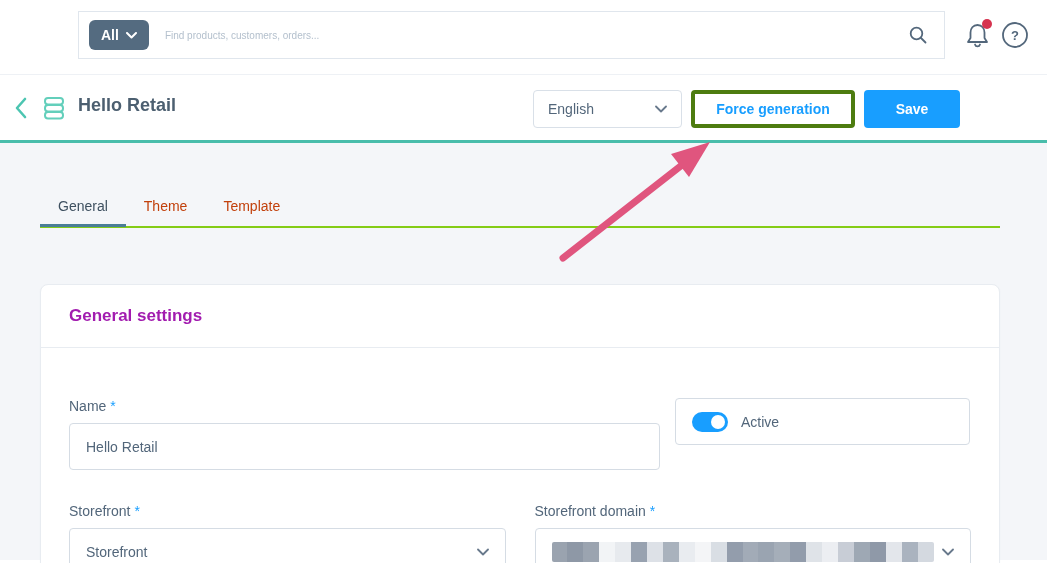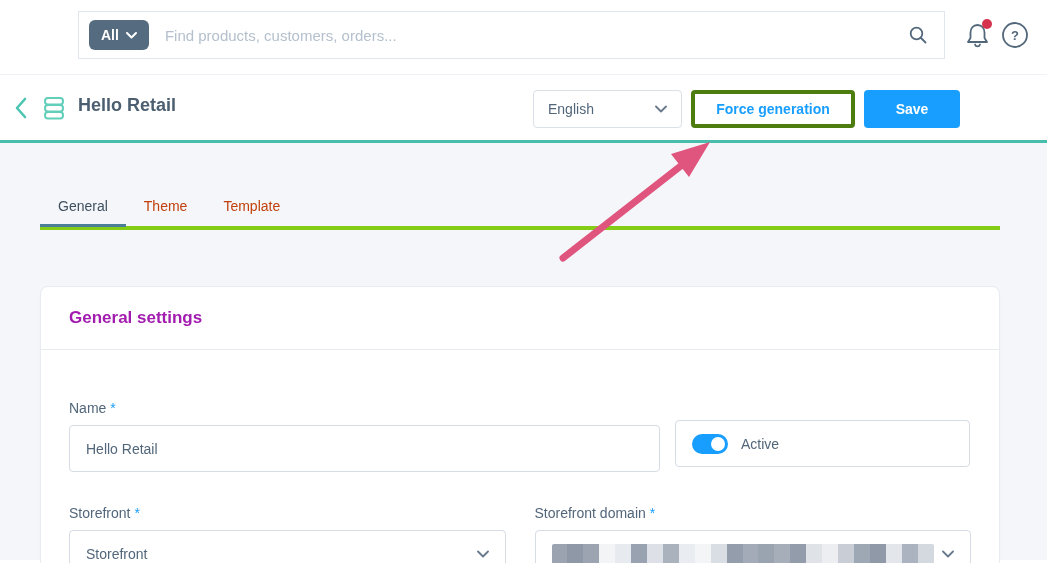--- a/index.html
+++ b/index.html
@@ -7,21 +7,21 @@
   body { font-family:"Liberation Sans", sans-serif; background:#ffffff; position:relative; color:#52667a; }
 
   
   .topbar { position:relative; height:75px; background:#fff; border-bottom:1px solid #eef1f5; }
   .search-wrap { position:absolute; left:78px; top:11px; width:867px; height:48px;
                  border:1px solid #e0e6ed; border-radius:0; background:#fff;
                  display:flex; align-items:center; }
   .all-btn { margin-left:10px; height:30px; padding:0 12px; background:#546b80; border:none;
              border-radius:6px; color:#fff; font-weight:bold; font-size:14px;
              display:flex; align-items:center; gap:7px; cursor:pointer; }
-  .search-placeholder { margin-left:16px; color:#b4c0cd; font-size:15px; flex:1;
+  .search-placeholder { margin-left:16px; color:#b4c0cd; font-size:10px; flex:1;
                         border:none; outline:none; background:transparent;
                         font-family:"Liberation Sans", sans-serif; }
   .search-placeholder::placeholder { color:#b4c0cd; }
   .search-icon { margin-right:16px; display:flex; }
   .top-icon { position:absolute; top:21px; cursor:pointer; }
   .bell-wrap { left:964px; }
   .help-wrap { left:1001px; }
   .red-dot { position:absolute; right:-1px; top:-2px; width:10px; height:10px;
              border-radius:50%; }
 
@@ -38,41 +38,41 @@
                background:#fff; border:4px solid #4d7c0f; border-radius:4px;
                color:#189eff; font-size:14px; font-weight:bold; cursor:pointer;
                font-family:"Liberation Sans", sans-serif; }
   .primary-btn { position:absolute; left:864px; top:15px; width:96px; height:38px;
                  background:#189eff; border:none; border-radius:4px; color:#fff;
                  font-size:14px; font-weight:bold; cursor:pointer;
                  font-family:"Liberation Sans", sans-serif; }
 
   
   .content { background:#f4f6f9; height:417px; padding-top:44px; }
-  .tabs-row { margin:0 47px 0 40px; border-bottom:4px solid #84cc16; display:flex; }
+  .tabs-row { margin:0 47px 0 40px; border-bottom:2px solid #84cc16; display:flex; }
   .tab { padding:11px 18px 10px; font-size:14px; color:#c2410c; cursor:pointer;
          border-bottom:3px solid transparent; margin-bottom:-1px; }
   .tab.active { color:#3e5060; border-bottom-color:#4a7e96; }
 
   .card { margin:56px 47px 0 40px; background:#fff; border:1px solid #e8ecf1;
           border-radius:8px; box-shadow:0 1px 2px rgba(80,100,120,0.04); }
   .card-header { padding:21px 28px; border-bottom:1px solid #e8ecf1; }
   .card-title { font-size:17px; font-weight:bold; color:#a21caf; }
   .card-body { padding:34px 28px 40px; }
 
   .field-label { font-size:14px; color:#52667a; margin-bottom:9px; display:block; }
   .req { color:#189eff; }
   .control { height:47px; border:1px solid #d5dce4; border-radius:4px; background:#fff;
              display:flex; align-items:center; padding:0 16px; font-size:14px; color:#52667a; }
   input.control { width:100%; outline:none; font-family:"Liberation Sans", sans-serif; }
   .select { justify-content:space-between; cursor:pointer; }
 
   .row1 { display:flex; gap:15px; }
   .col-name { width:591px;margin-top:16px; }
-  .active-box { width:295px; margin-top:36px; cursor:pointer; }
+  .active-box { width:295px; margin-top:16px; cursor:pointer; }
   .toggle { position:relative; width:36px; height:20px; border-radius:10px; background:#189eff; flex:0 0 auto; }
   .toggle .knob { position:absolute; right:3px; top:3px; width:14px; height:14px;
                   border-radius:50%; background:#fff; }
   .toggle-label { margin-left:13px; font-size:14px; color:#52667a; }
 
   .row2 { display:flex; gap:29px; margin-top:33px; }
   .row2 .field { flex:1; }
 
   .redacted { display:flex; width:382px; height:20px; overflow:hidden; border-radius:2px; }
   .redacted i { flex:1; display:block; height:100%; }

